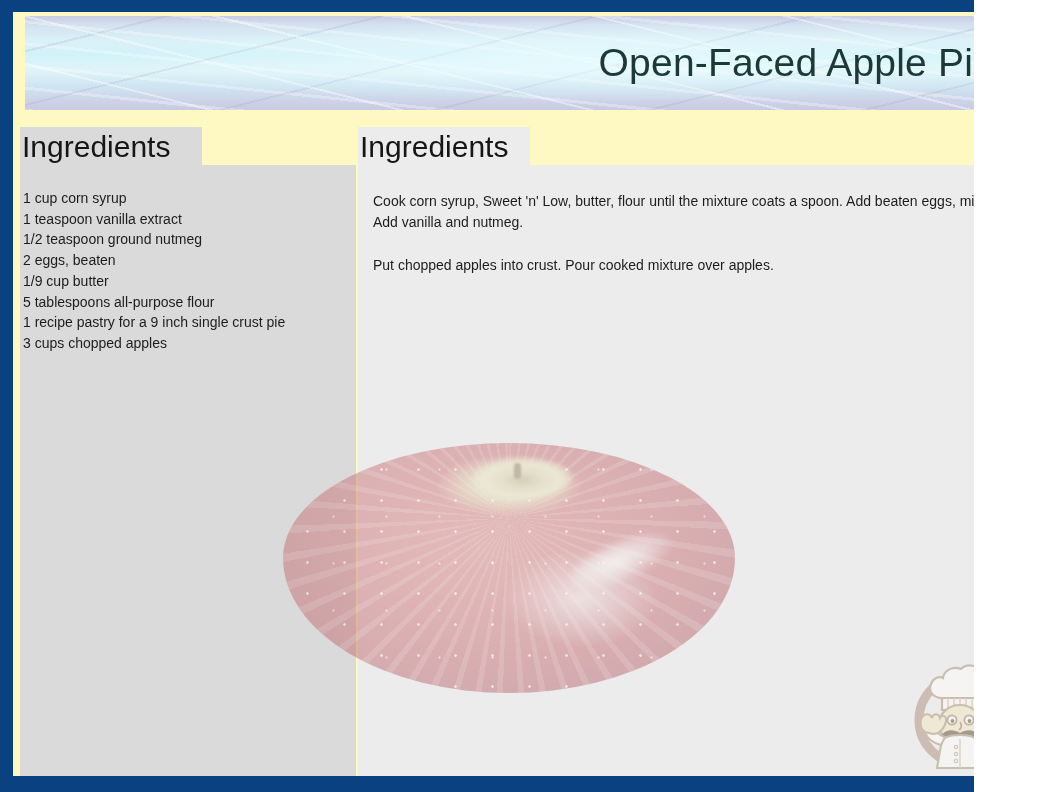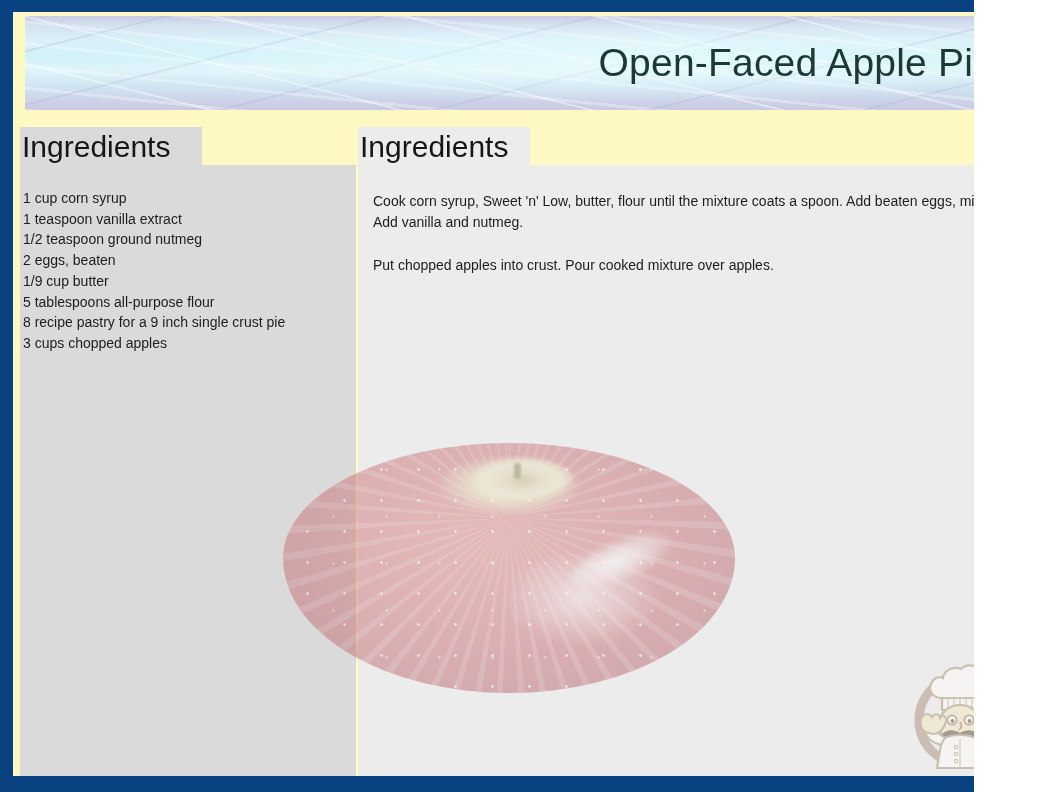--- a/index.html
+++ b/index.html
@@ -284,21 +284,21 @@
   <div class="section-header" id="ingredients-header">Ingredients</div>
   <div class="section-header" id="directions-header">Ingredients</div>
 
   <div class="panel-body" id="ingredients-body">
     <div class="ing-line">1 cup corn syrup</div>
     <div class="ing-line">1 teaspoon vanilla extract</div>
     <div class="ing-line">1/2 teaspoon ground nutmeg</div>
     <div class="ing-line">2 eggs, beaten</div>
     <div class="ing-line">1/9 cup butter</div>
     <div class="ing-line">5 tablespoons all-purpose flour</div>
-    <div class="ing-line">8 recipe pastry for a 9 inch single crust pie</div>
+    <div class="ing-line">1 recipe pastry for a 9 inch single crust pie</div>
     <div class="ing-line">3 cups chopped apples</div>
   </div>
 
   <div class="panel-body" id="directions-body">
     <p>Cook corn syrup, Sweet 'n' Low, butter, flour until the mixture coats a spoon. Add beaten eggs, mix well. Add vanilla and nutmeg.</p>
     <p>Put chopped apples into crust. Pour cooked mixture over apples.</p>
   </div>
 
   <div id="chef-logo">
     <svg viewBox="0 0 122 126" xmlns="http://www.w3.org/2000/svg">

